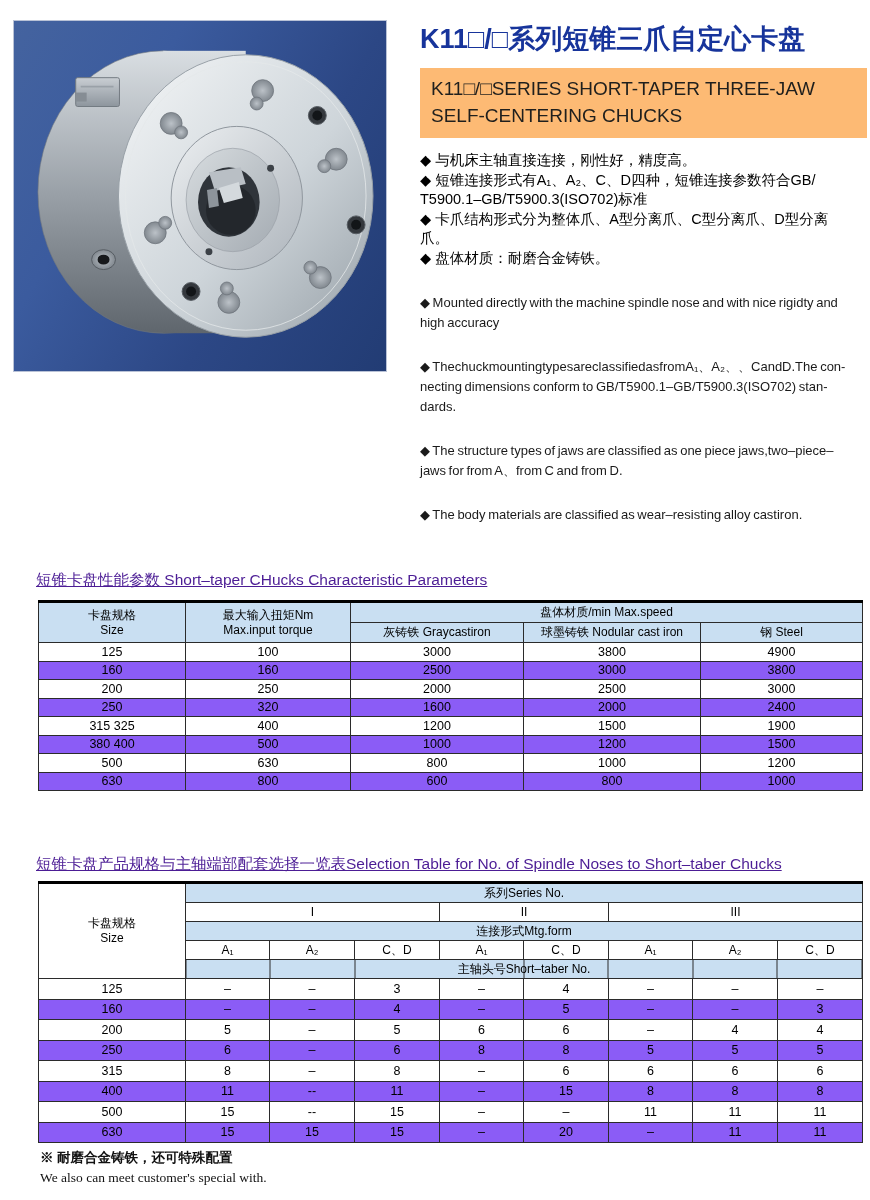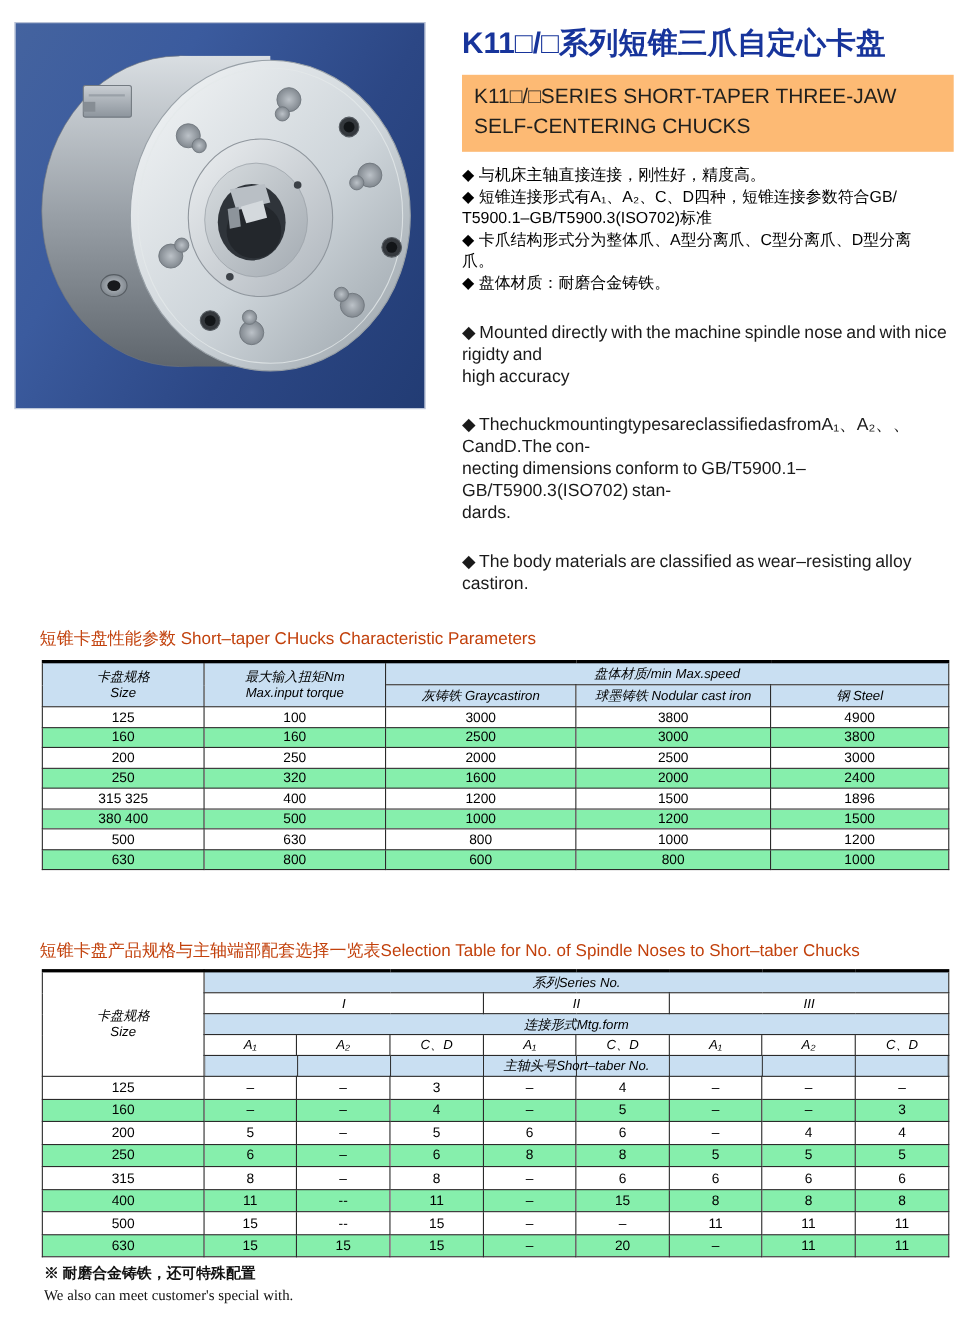--- a/index.html
+++ b/index.html
@@ -14,38 +14,38 @@
 
   
   .right-col{position:absolute;left:420px;top:24px;width:447px;}
   .page-title{font-size:27px;font-weight:700;color:#17349B;line-height:1.15;letter-spacing:0;}
   .banner{margin-top:13px;background:#fdba74;color:#1f1f1d;font-size:19px;line-height:1.42;
           padding:8px 11px;white-space:pre-line;}
   .features{margin-top:13px;}
   .feat{white-space:pre-line;}
   .cn .feat{font-size:14.5px;line-height:19.6px;color:#000;}
   .en{margin-top:11px;}
-  .en .feat{font-size:16px;line-height:20px;color:#1a1a1a;word-spacing:-1px;margin-top:24px;}
+  .en .feat{font-size:13px;line-height:20px;color:#1a1a1a;word-spacing:-1px;margin-top:24px;}
 
   
-  .tbl-title{position:absolute;left:36px;font-size:15.5px;color:#c2410c;}
+  .tbl-title{position:absolute;left:36px;font-size:15.5px;color:#4c1d95;text-decoration:underline;}
   .t1-title{top:570px;}
   .t2-title{top:854px;}
   table{border-collapse:collapse;table-layout:fixed;position:absolute;left:38px;width:824px;
         border:1px solid #2b2b2b;border-top:3px solid #000;}
   .table1{top:600px;}
   .table2{top:881px;}
   th,td{border:1px solid #2b2b2b;text-align:center;vertical-align:middle;
         font-weight:normal;padding:0 2px;overflow:hidden;}
-  th{background:#C9DFF2;font-size:12px;line-height:1.25;white-space:pre-line;height:19px;font-style:italic;}
+  th{background:#C9DFF2;font-size:12px;line-height:1.25;white-space:pre-line;height:19px;}
   th.white{background:#fff;}
   .table2 th{height:18px;}
   td{font-size:12.5px;height:17.5px;background:#fff;color:#000;}
   .table2 td{height:19.5px;}
-  tr.alt td{background:#86efac;}
+  tr.alt td{background:#8b5cf6;}
   th.spindle{background-color:#C9DFF2;
      background-image:repeating-linear-gradient(to right,
         transparent 0,transparent calc(12.5% - 1px),#2b2b2b calc(12.5% - 1px),#2b2b2b 12.5%);}
 
   
   .notes{position:absolute;left:40px;top:1148px;font-family:"Liberation Serif","DejaVu Serif",serif;
          font-size:13.5px;line-height:1.45;color:#111;}
   .note-cn{font-weight:bold;}
 </style>
 </head>
@@ -148,20 +148,22 @@
 爪。</div>
       <div class="feat">◆ 盘体材质：耐磨合金铸铁。</div>
     </div>
 
     <div class="features en">
       <div class="feat">◆ Mounted directly with the machine spindle nose and with nice rigidty and
 high accuracy</div>
       <div class="feat">◆ ThechuckmountingtypesareclassifiedasfromA₁、A₂、、CandD.The con-
 necting dimensions conform to GB/T5900.1–GB/T5900.3(ISO702) stan-
 dards.</div>
+      <div class="feat">◆ The structure types of jaws are classified as one piece jaws,two–piece–
+jaws for from A、from C and from D.</div>
       <div class="feat">◆ The body materials are classified as wear–resisting alloy castiron.</div>
     </div>
   </div>
 
   <div class="tbl-title t1-title">短锥卡盘性能参数 Short–taper CHucks Characteristic Parameters</div>
   <table class="table1">
     <colgroup>
         <col style="width:147px">
         <col style="width:165px">
         <col style="width:173px">
@@ -209,21 +211,21 @@
           <td>320</td>
           <td>1600</td>
           <td>2000</td>
           <td>2400</td>
         </tr>
         <tr>
           <td>315 325</td>
           <td>400</td>
           <td>1200</td>
           <td>1500</td>
-          <td>1896</td>
+          <td>1900</td>
         </tr>
         <tr class="alt">
           <td>380 400</td>
           <td>500</td>
           <td>1000</td>
           <td>1200</td>
           <td>1500</td>
         </tr>
         <tr>
           <td>500</td>

